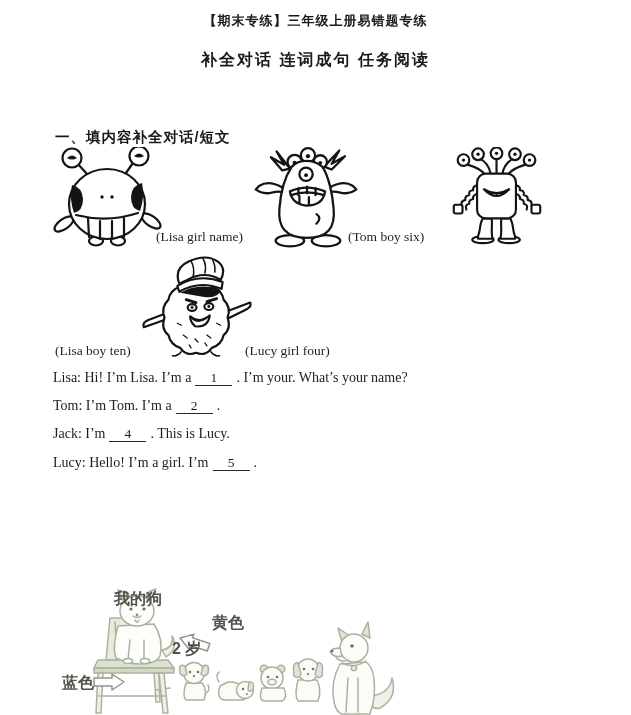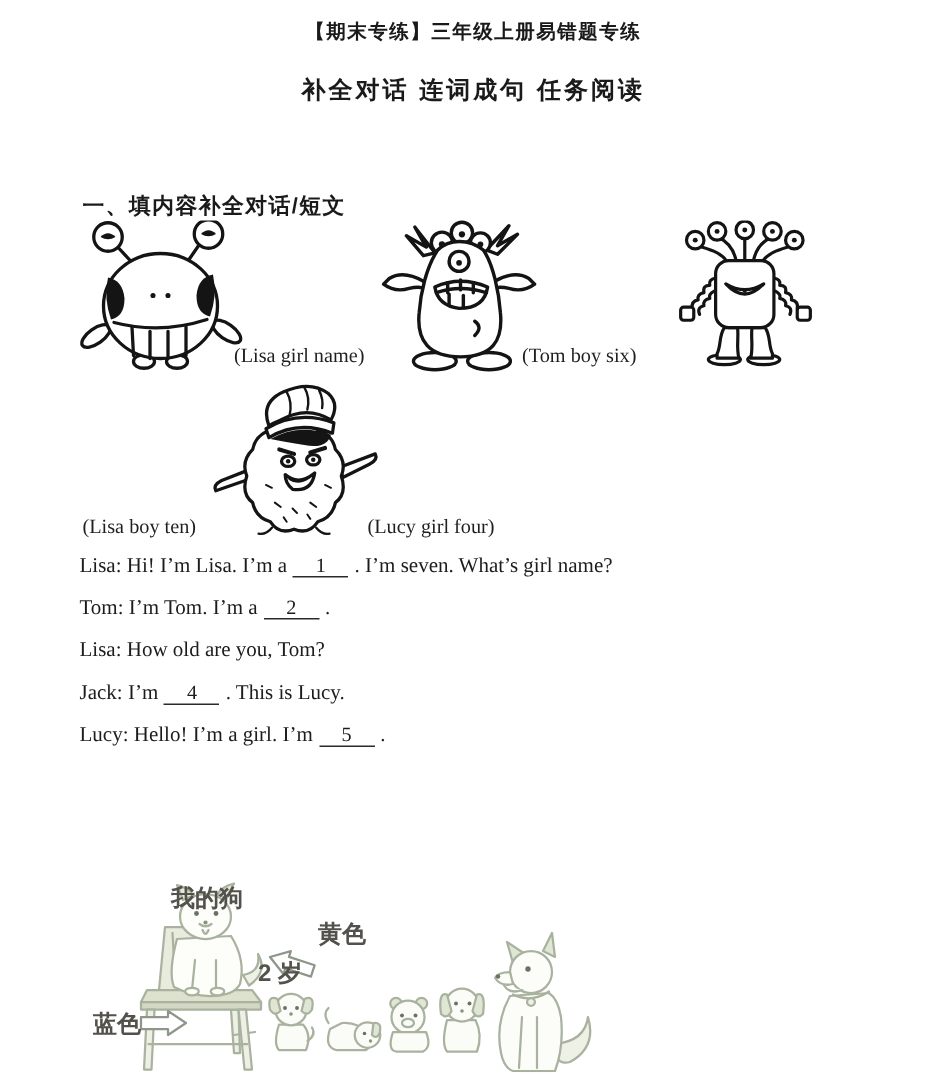--- a/index.html
+++ b/index.html
@@ -142,23 +142,22 @@
       <circle cx="76" cy="51" r="1.5" fill="#141414" stroke="none"></circle>
       <path d="M57,61 Q66,69 77,60 Q75,73 62,71 Q57,67 57,61 Z"></path>
       <path d="M60,64 Q66,68 73,63" fill="none" stroke-width="1.6"></path>
       <path d="M50,80 l4,3 M62,84 l3,3 M74,80 l4,3 M44,68 l4,2 M84,68 l4,2 M56,90 l2,3 M72,88 l2,3" fill="none" stroke-width="1.3"></path>
     </g>
   </svg>
   <span class="mlabel" style="left:55px;top:343px">(Lisa boy ten)</span>
   <span class="mlabel" style="left:245px;top:343px">(Lucy girl four)</span>
 
   <div class="dialogue">
-    <div class="dialogue-line"><span>Lisa: Hi! I’m Lisa. I’m a</span><span class="blank">1</span><span>. I’m seven. What’s girl name?</span></div>
+    <div class="dialogue-line"><span>Lisa: Hi! I’m Lisa. I’m a</span><span class="blank">1</span><span>. I’m your. What’s your name?</span></div>
     <div class="dialogue-line"><span>Tom: I’m Tom. I’m a</span><span class="blank">2</span><span>.</span></div>
-    <div class="dialogue-line"><span>Lisa: How old are you, Tom?</span><span></span></div>
     <div class="dialogue-line"><span>Jack: I’m</span><span class="blank">4</span><span>. This is Lucy.</span></div>
     <div class="dialogue-line"><span>Lucy: Hello! I’m a girl. I’m</span><span class="blank">5</span><span>.</span></div>
   </div>
 
   <svg class="illus" width="350" height="137" viewBox="0 0 350 137">
 
     <g class="soft" fill="#eef0e6">
       <path d="M58,40 L92,40 L96,82 L54,82 Z" fill="#e8ecdd"></path>
       <line x1="63" y1="44" x2="65" y2="79"></line>
       <line x1="86" y1="44" x2="88" y2="79"></line>

